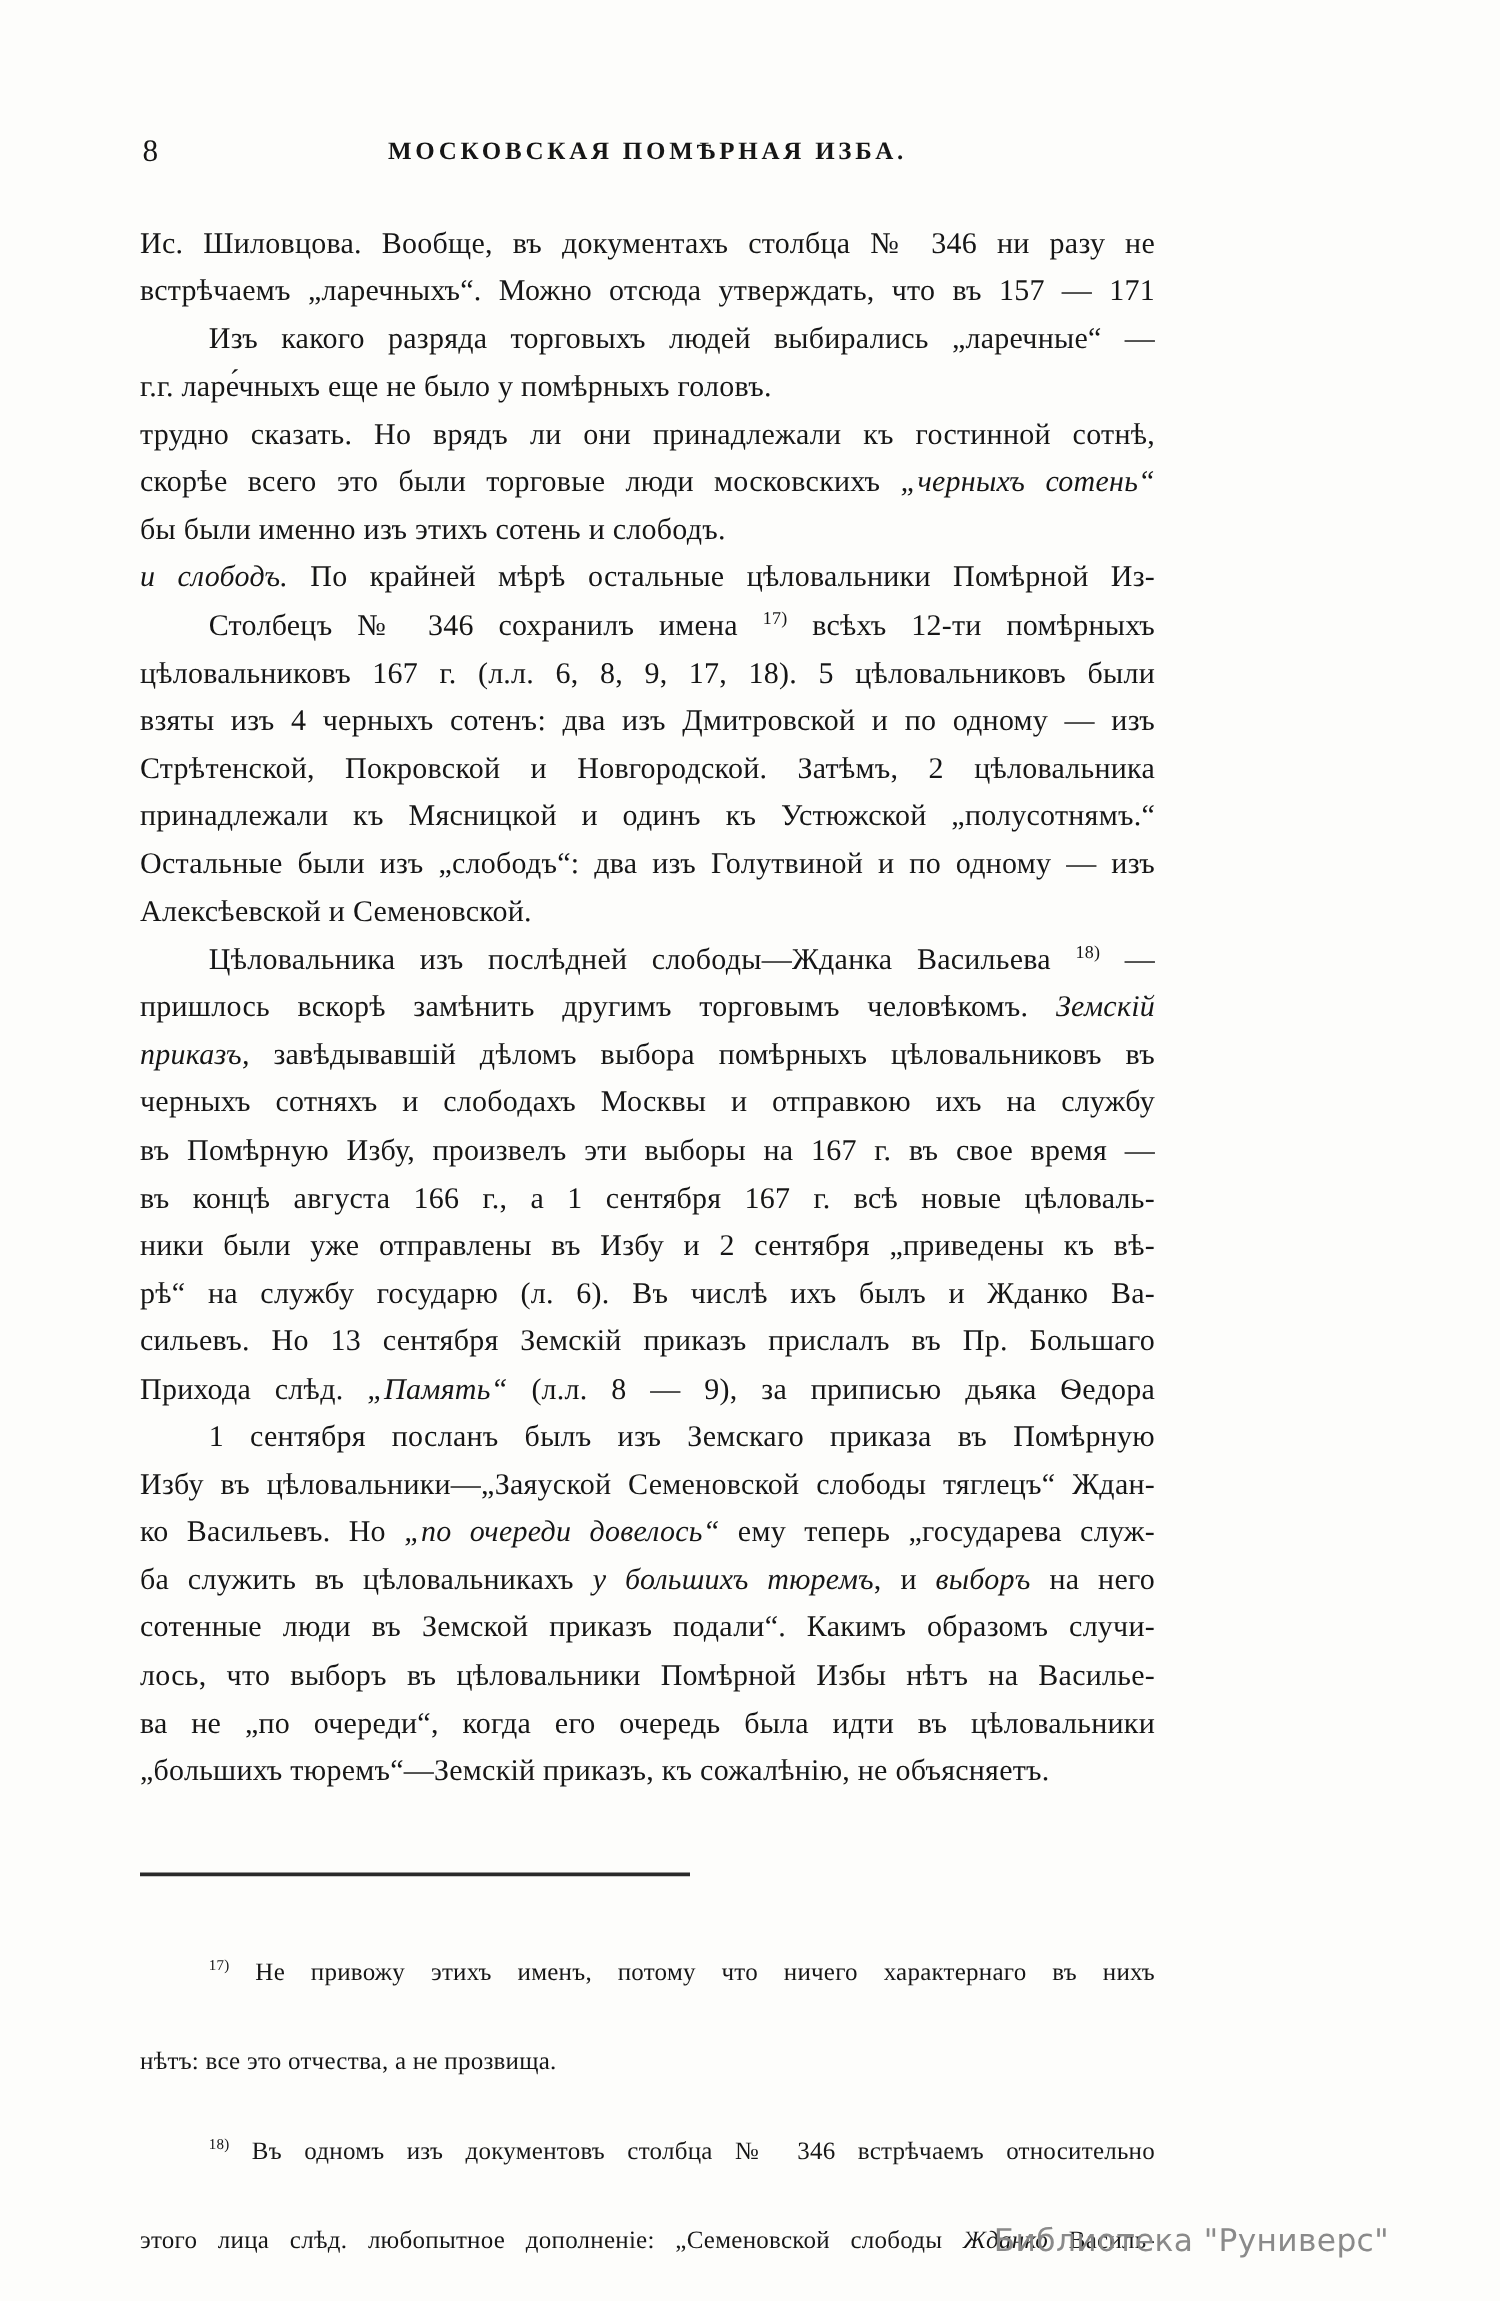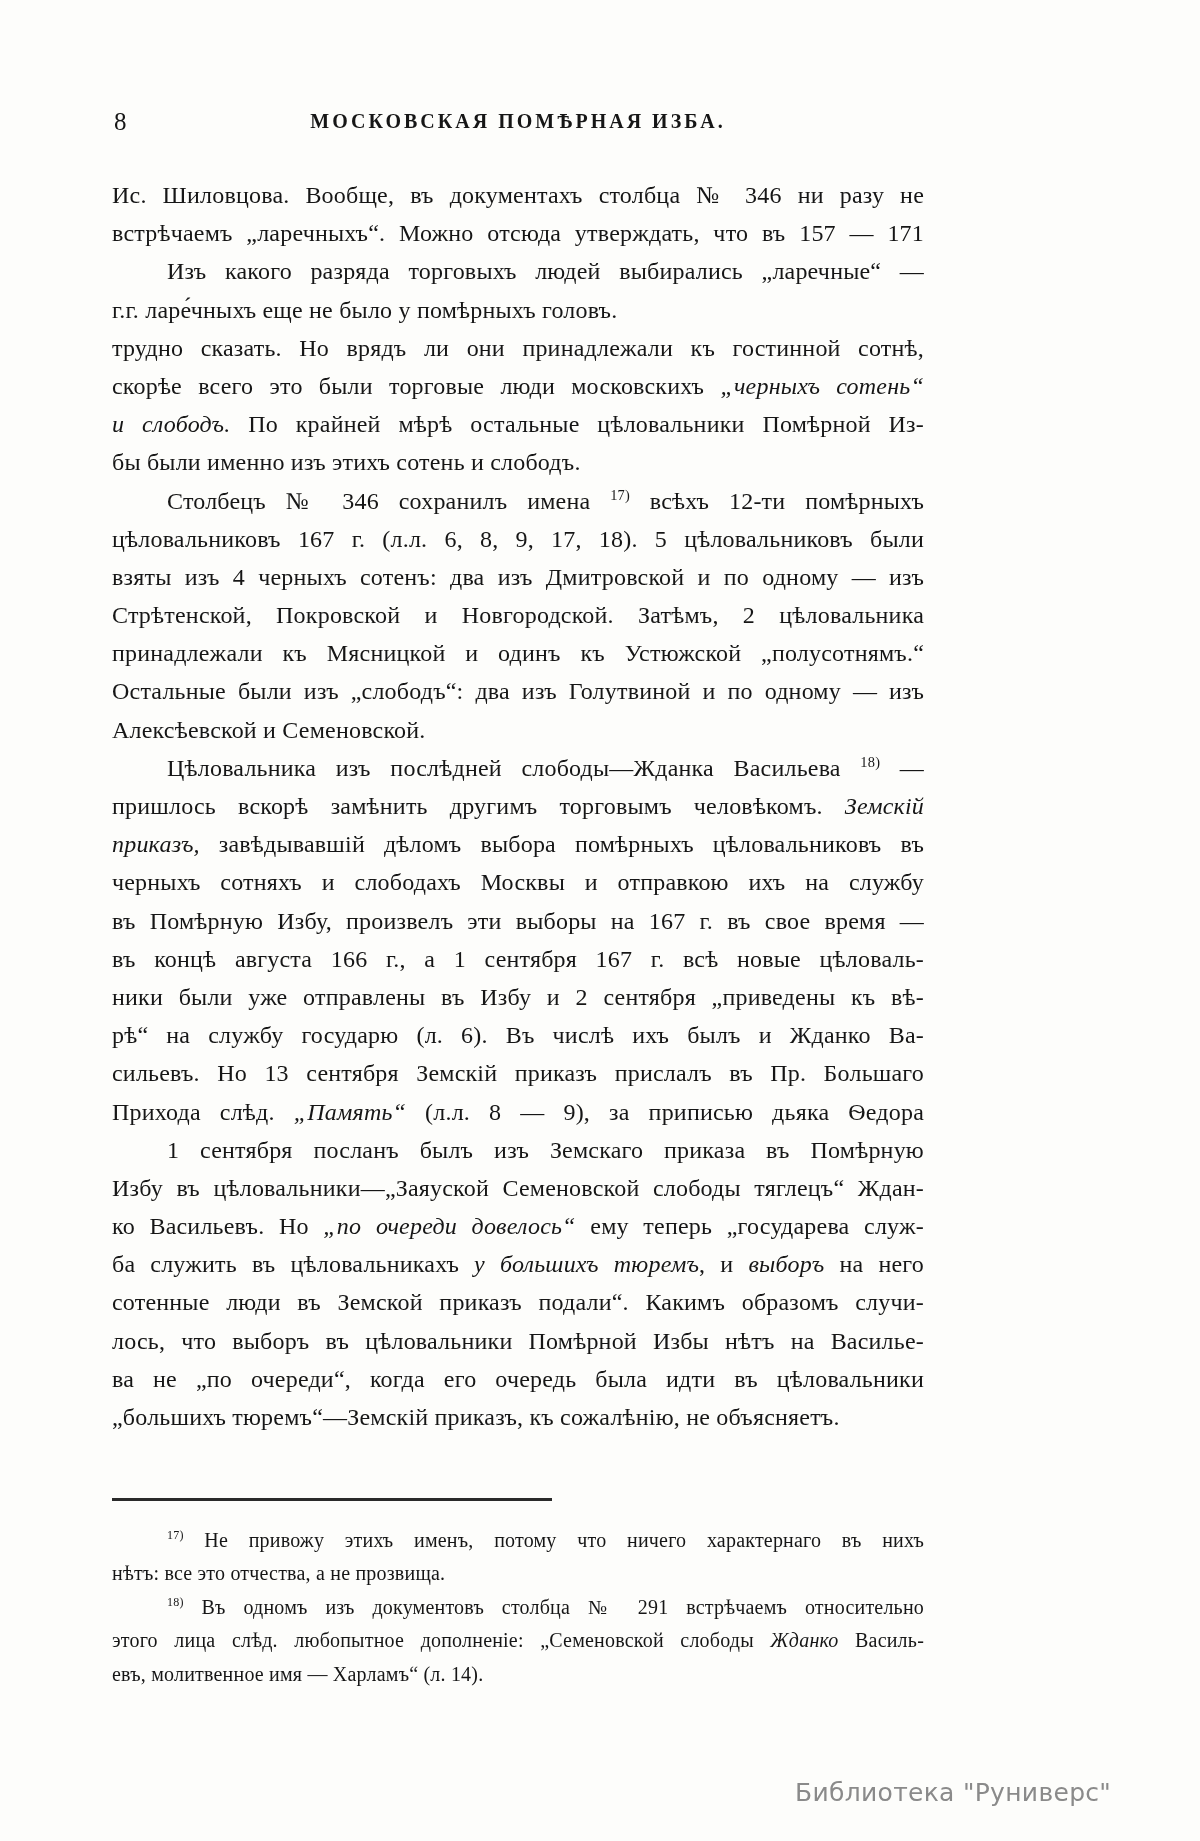--- a/index.html
+++ b/index.html
@@ -72,20 +72,21 @@
     left: 112px;
     width: 812px;
   }
   .fline {
     font-size: 20px;
     line-height: 33.4px;
     height: 33.4px;
     text-align: justify;
     text-align-last: justify;
     letter-spacing: 0.2px;
+    margin-top: 38px;
   }
   .fline.indent { text-indent: 55px; }
   .fline.last { text-align-last: left; }
   sup {
     font-size: 0.6em;
     vertical-align: super;
     line-height: 0;
   }
   .watermark {
     position: absolute;
@@ -107,22 +108,22 @@
     <span class="running-title">МОСКОВСКАЯ ПОМѢРНАЯ ИЗБА.</span>
   </div>
 
   <div class="body-text" id="body-lines">
       <div class="bline"><span>Ис. Шиловцова. Вообще, въ документахъ столбца № 346 ни разу не</span></div>
       <div class="bline"><span>встрѣчаемъ „ларечныхъ“. Можно отсюда утверждать, что въ 157 — 171</span></div>
       <div class="bline indent"><span>Изъ какого разряда торговыхъ людей выбирались „ларечные“ —</span></div>
       <div class="bline last"><span>г.г. ларе́чныхъ еще не было у помѣрныхъ головъ.</span></div>
       <div class="bline"><span>трудно сказать. Но врядъ ли они принадлежали къ гостинной сотнѣ,</span></div>
       <div class="bline"><span>скорѣе всего это были торговые люди московскихъ </span><span style="font-style: italic;">„черныхъ сотень“</span></div>
+      <div class="bline last"><span>бы были именно изъ этихъ сотень и слободъ.</span></div>
       <div class="bline"><span style="font-style: italic;">и слободъ.</span><span> По крайней мѣрѣ остальные цѣловальники Помѣрной Из-</span></div>
-      <div class="bline last"><span>бы были именно изъ этихъ сотень и слободъ.</span></div>
       <div class="bline indent"><span>Столбецъ № 346 сохранилъ имена </span><sup>17)</sup><span> всѣхъ 12-ти помѣрныхъ</span></div>
       <div class="bline"><span>цѣловальниковъ 167 г. (л.л. 6, 8, 9, 17, 18). 5 цѣловальниковъ были</span></div>
       <div class="bline"><span>взяты изъ 4 черныхъ сотенъ: два изъ Дмитровской и по одному — изъ</span></div>
       <div class="bline"><span>Стрѣтенской, Покровской и Новгородской. Затѣмъ, 2 цѣловальника</span></div>
       <div class="bline"><span>принадлежали къ Мясницкой и одинъ къ Устюжской „полусотнямъ.“</span></div>
       <div class="bline"><span>Остальные были изъ „слободъ“: два изъ Голутвиной и по одному — изъ</span></div>
       <div class="bline last"><span>Алексѣевской и Семеновской.</span></div>
       <div class="bline indent"><span>Цѣловальника изъ послѣдней слободы—Жданка Васильева </span><sup>18)</sup><span> —</span></div>
       <div class="bline"><span>пришлось вскорѣ замѣнить другимъ торговымъ человѣкомъ. </span><span style="font-style: italic;">Земскій</span></div>
       <div class="bline"><span style="font-style: italic;">приказъ,</span><span> завѣдывавшій дѣломъ выбора помѣрныхъ цѣловальниковъ въ</span></div>
@@ -141,20 +142,20 @@
       <div class="bline"><span>лось, что выборъ въ цѣловальники Помѣрной Избы нѣтъ на Василье-</span></div>
       <div class="bline"><span>ва не „по очереди“, когда его очередь была идти въ цѣловальники</span></div>
       <div class="bline last"><span>„большихъ тюремъ“—Земскій приказъ, къ сожалѣнію, не объясняетъ.</span></div>
     </div>
 
   <div class="footnote-rule"></div>
 
   <div class="footnotes" id="footnote-lines">
       <div class="fline indent"><sup>17)</sup><span> Не привожу этихъ именъ, потому что ничего характернаго въ нихъ</span></div>
       <div class="fline last"><span>нѣтъ: все это отчества, а не прозвища.</span></div>
-      <div class="fline indent"><sup>18)</sup><span> Въ одномъ изъ документовъ столбца № 291 встрѣчаемъ относительно</span></div>
+      <div class="fline indent"><sup>18)</sup><span> Въ одномъ изъ документовъ столбца № 346 встрѣчаемъ относительно</span></div>
       <div class="fline"><span>этого лица слѣд. любопытное дополненіе: „Семеновской слободы </span><span style="font-style: italic;">Жданко</span><span> Василь-</span></div>
       <div class="fline last"><span>евъ, молитвенное имя — Харламъ“ (л. 14).</span></div>
     </div>
 
   <div class="watermark">Библиотека "Руниверс"</div>
 
 </div>
 
 </body></html>

